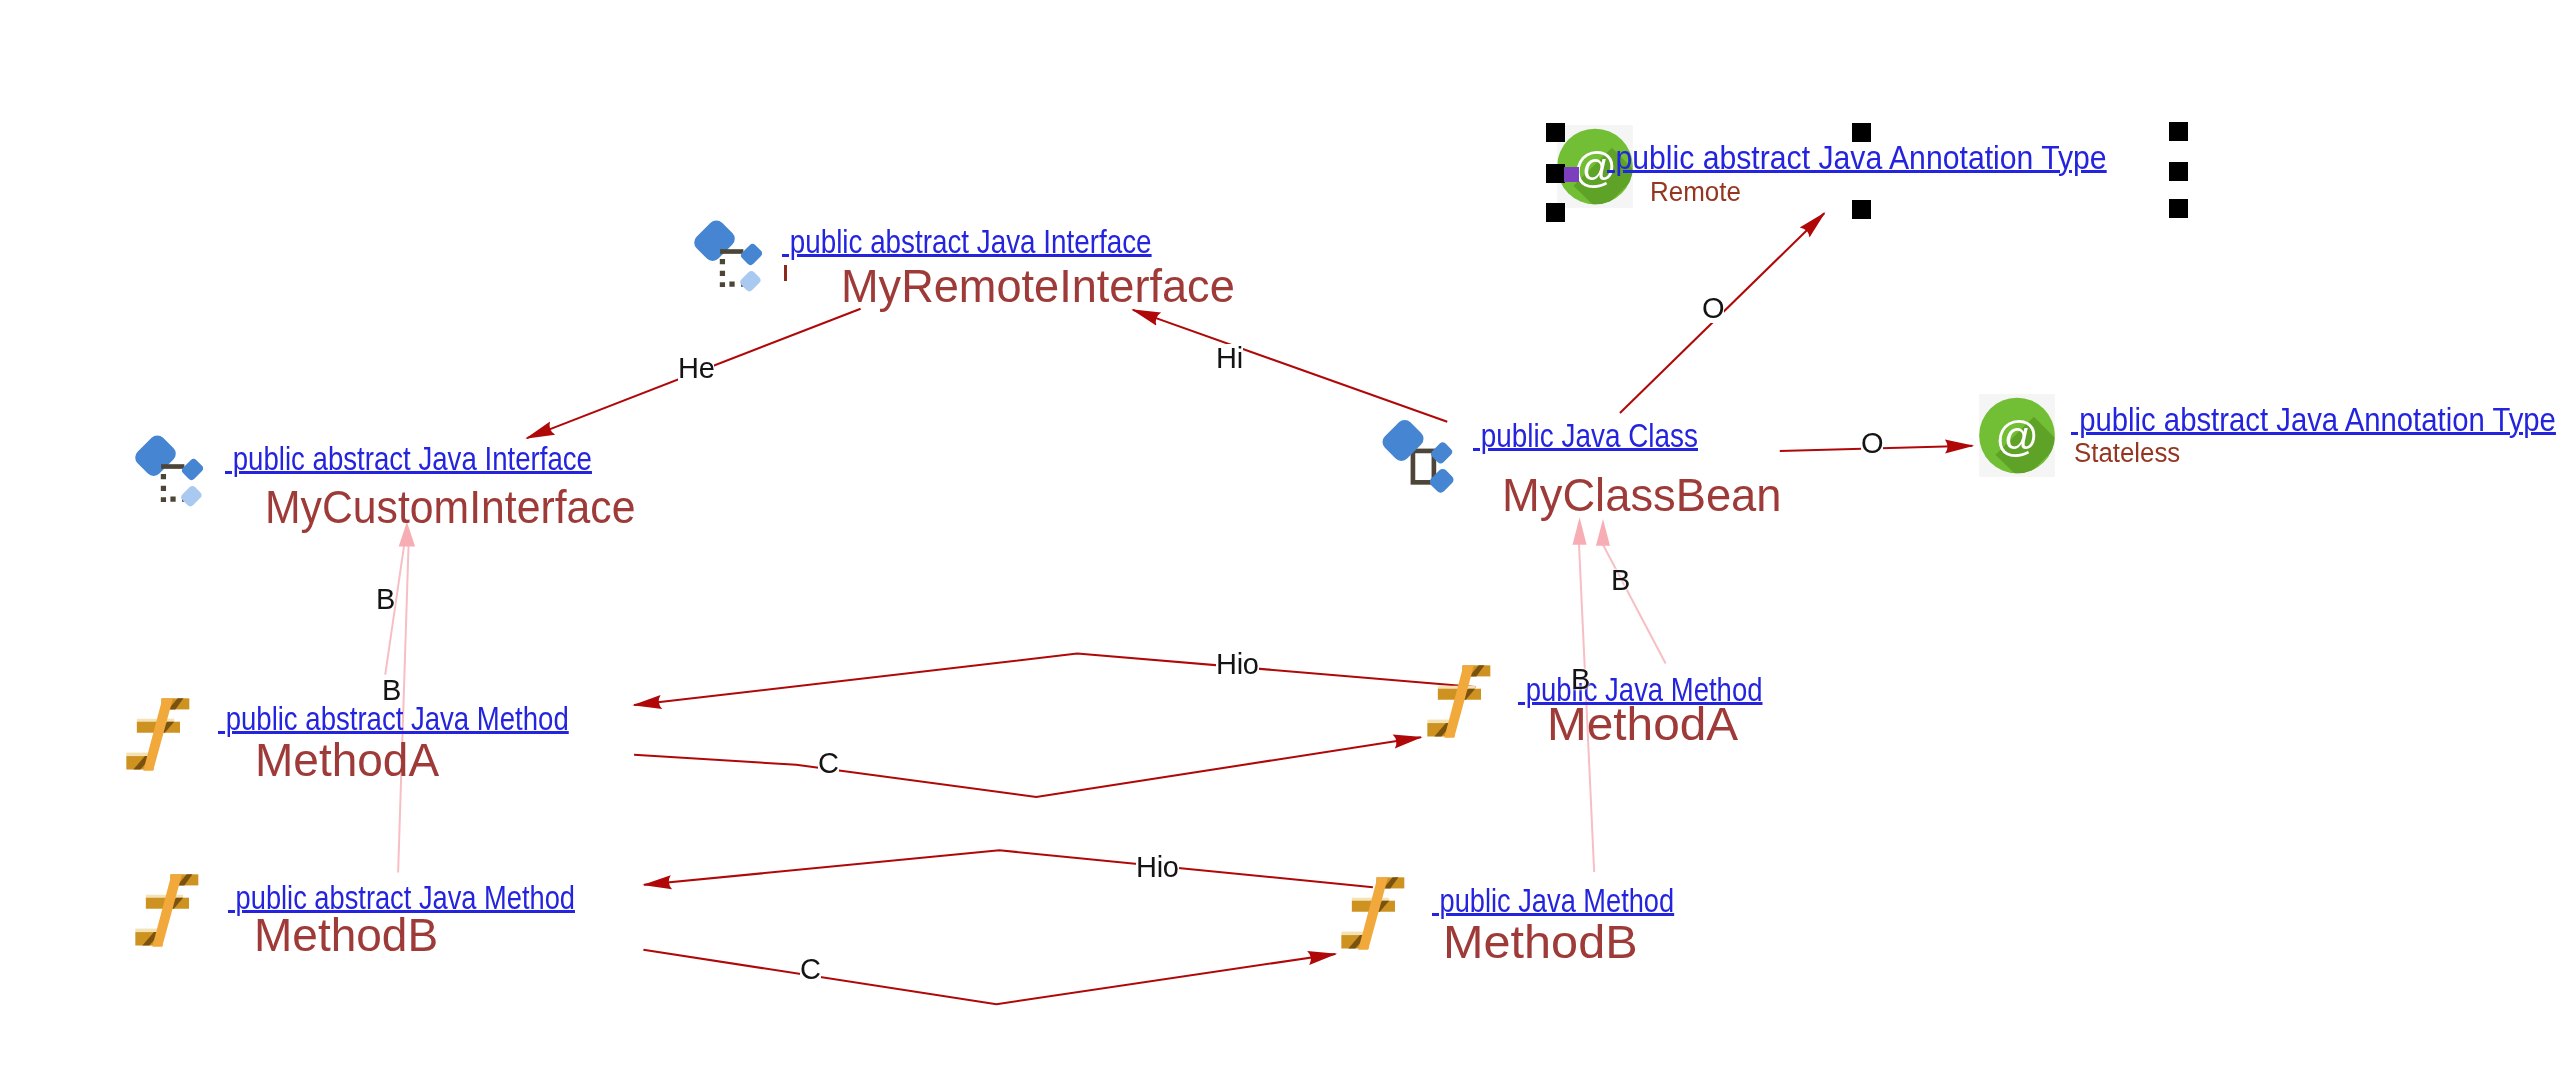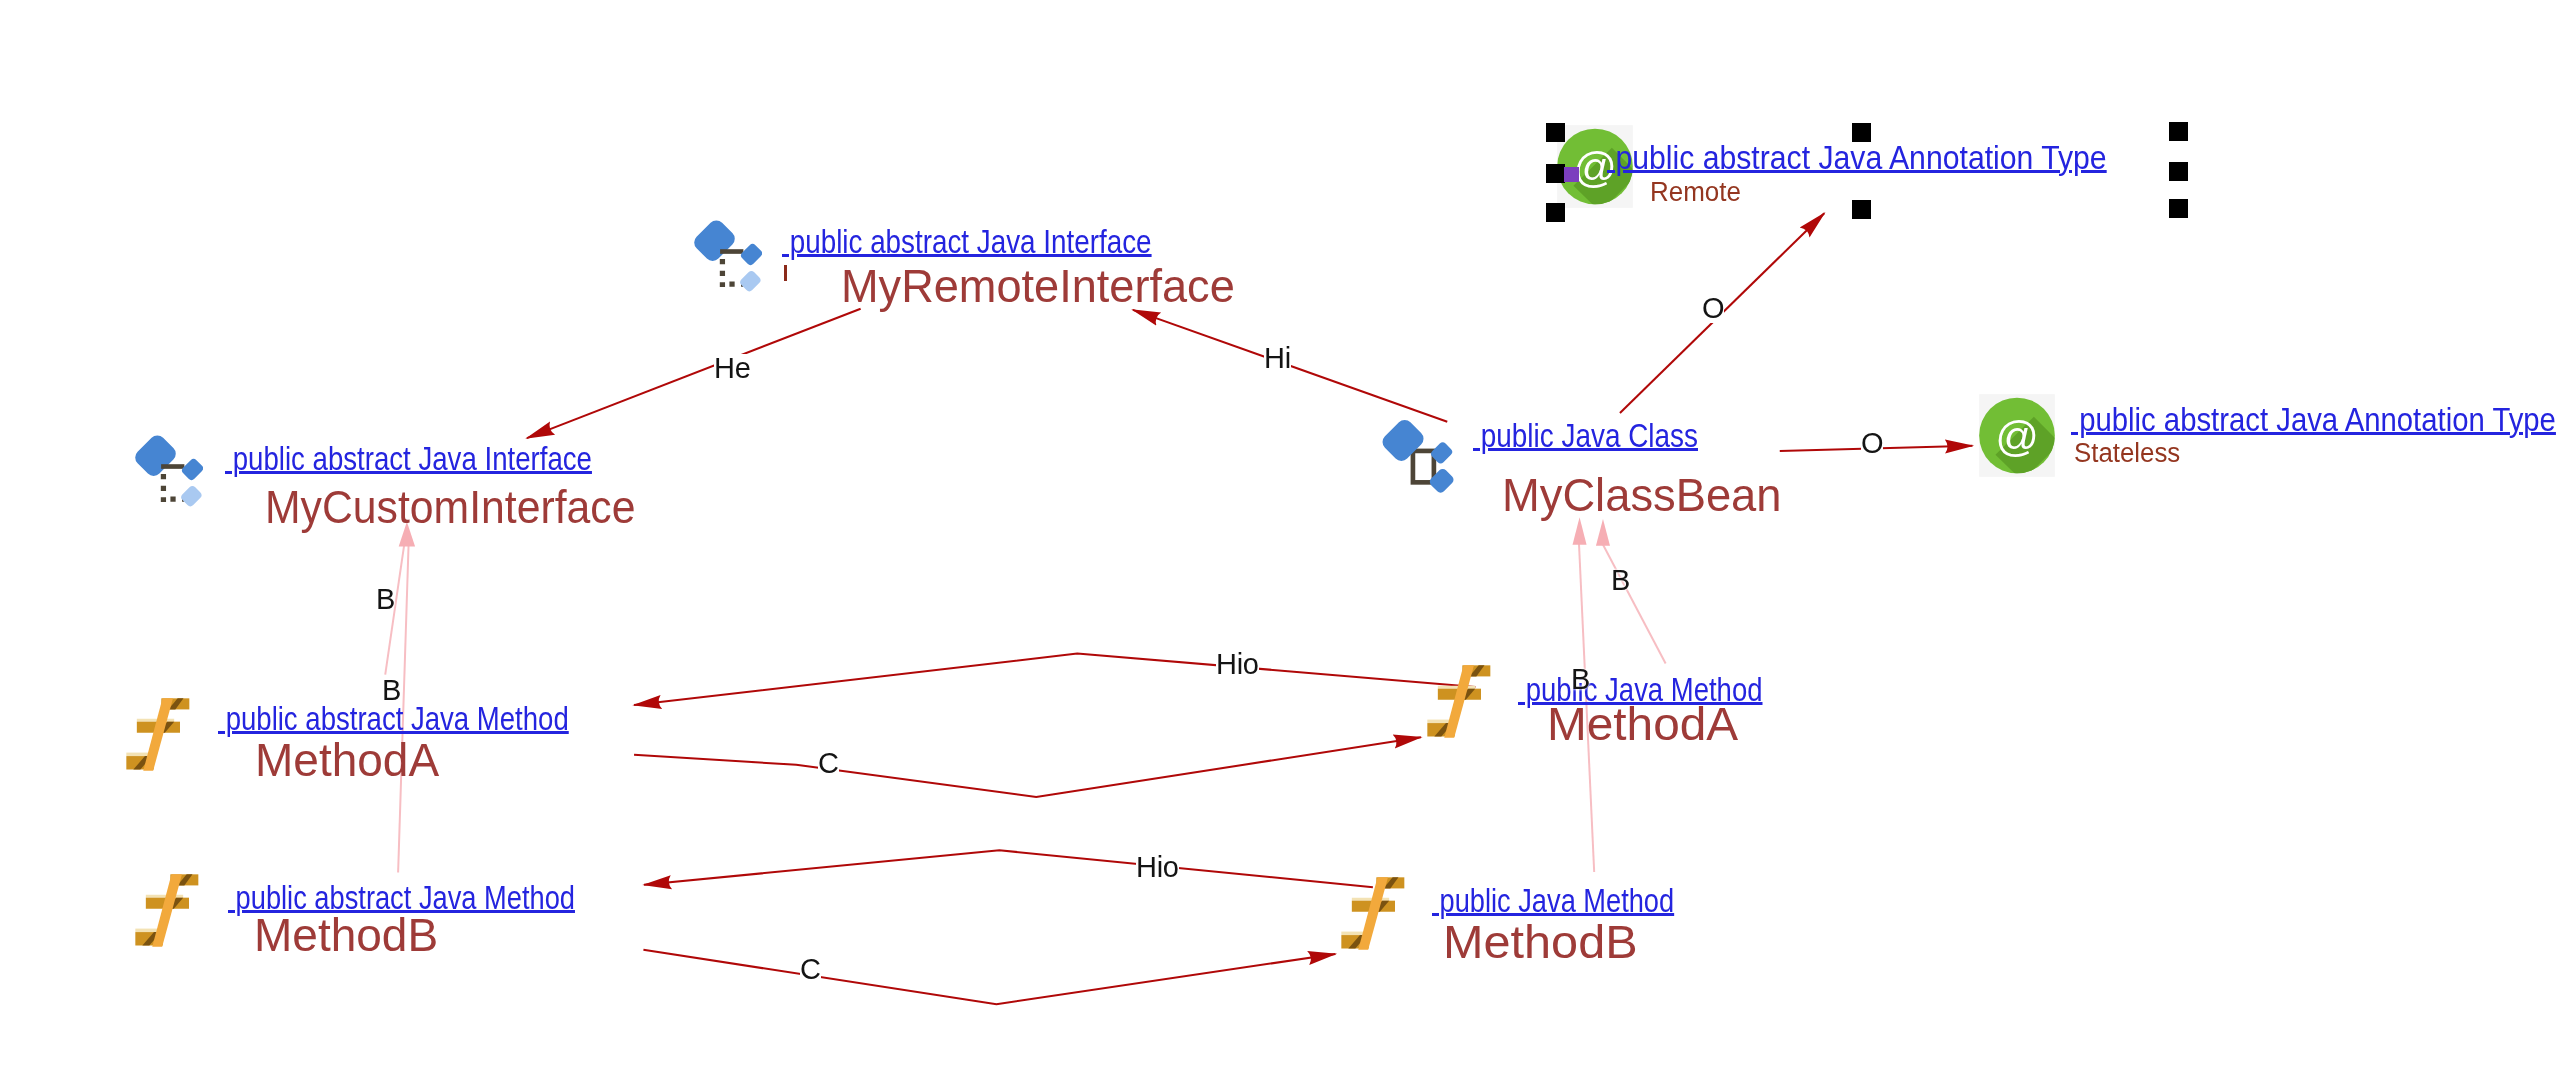--- a/index.html
+++ b/index.html
@@ -149,22 +149,22 @@
 <div class="nm" id="n1" style="transform:scaleX(0.981);left:841px;top:263px">MyRemoteInterface</div>
 <div class="nm" id="n2" style="transform:scaleX(0.929);left:265px;top:484px">MyCustomInterface</div>
 <div class="nm" id="n3" style="transform:scaleX(0.985);left:1502px;top:472px">MyClassBean</div>
 <div class="nm" id="n4" style="transform:scaleX(1.0);left:255px;top:737px">MethodA</div>
 <div class="nm" id="n5" style="transform:scaleX(1.0);left:254px;top:912px">MethodB</div>
 <div class="nm" id="n6" style="transform:scaleX(1.038);left:1547px;top:701px">MethodA</div>
 <div class="nm" id="n7" style="transform:scaleX(1.057);left:1443px;top:919px">MethodB</div>
 <div class="an" id="n8" style="transform:scaleX(0.962);left:1650px;top:179px">Remote</div>
 <div class="an" id="n9" style="transform:scaleX(0.957);left:2074px;top:440px">Stateless</div>
 
-<div class="bl" style="left:714px;top:354px">He</div>
-<div class="bl" style="left:1264px;top:344px">Hi</div>
+<div class="bl" style="left:678px;top:354px">He</div>
+<div class="bl" style="left:1216px;top:344px">Hi</div>
 <div class="bl" style="left:1702px;top:294px">O</div>
 <div class="bl" style="left:1861px;top:429px">O</div>
 <div class="blt" style="left:376px;top:585px">B</div>
 <div class="blt" style="left:382px;top:676px">B</div>
 <div class="blt" style="left:1611px;top:566px">B</div>
 <div class="blt" style="left:1571px;top:665px">B</div>
 <div class="bl" style="left:1216px;top:650px">Hio</div>
 <div class="bl" style="left:1136px;top:853px">Hio</div>
 <div class="bl" style="left:818px;top:749px">C</div>
 <div class="bl" style="left:800px;top:955px">C</div>

